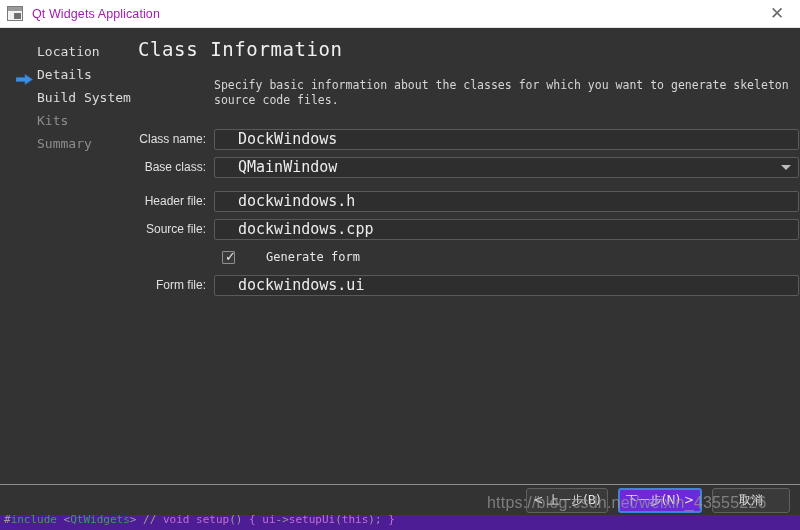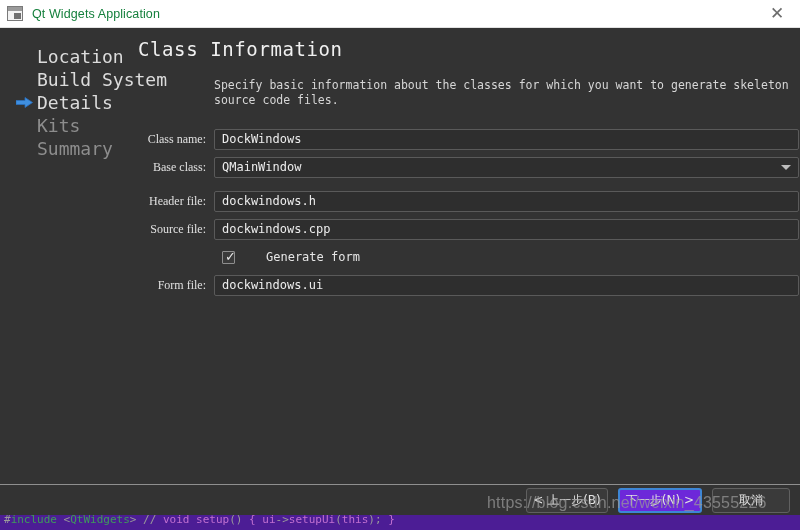--- a/index.html
+++ b/index.html
@@ -47,21 +47,21 @@
     content: "";
     position: absolute;
     left: 6px; top: 6px;
     width: 7px; height: 6px;
     background: #6f6f6f;
   }
   .titlebar-title {
     margin-left: 9px;
     font-family: "Liberation Sans", sans-serif;
     font-size: 12.5px;
-    color: #15803d;
+    color: #a21caf;
     letter-spacing: .1px;
     white-space: nowrap;
   }
   .titlebar-close {
     position: absolute;
     right: 0; top: 0;
     width: 46px; height: 27px;
     display: flex;
     align-items: center;
     justify-content: center;
@@ -86,23 +86,23 @@
     left: 0; top: 0;
     width: 130px;
     height: 440px;
     padding-top: 16px;
   }
   .side-item {
     position: relative;
     height: 23px;
     padding-left: 37px;
     display: flex;
-    align-items: flex-end;
-    font-family: "DejaVu Sans Mono", monospace;
-    font-size: 18px;
+    align-items: flex-start;
+    font-family: "DejaVu Sans Mono", monospace;
+    font-size: 13px;
     color: #dcdcdc;
     white-space: nowrap;
   }
   .side-item.disabled { color: #8d8d8d; }
   .side-arrow {
     position: absolute;
     left: 16px;
     top: 50%;
     margin-top: -5px;
     width: 17px; height: 11px;
@@ -142,38 +142,38 @@
     display: flex;
     align-items: center;
     height: 22px;
     margin-bottom: 6px;
   }
   .form-row.gap { margin-top: 12px; }
   .form-label {
     width: 84px;
     text-align: right;
     padding-right: 8px;
-    font-family: Liberation Serif, serif;
+    font-family: Liberation Sans, sans-serif;
     font-size: 12px;
     color: #e0e0e0;
     white-space: nowrap;
     flex: none;
   }
   .field {
     flex: 1;
     margin-right: 1px;
     height: 21px;
     background: #2e2e2e;
     border: 1px solid #5a5a5a;
     border-radius: 2px;
     display: flex;
     align-items: center;
-    padding: 0 7px;
-    font-family: "DejaVu Sans Mono", monospace;
-    font-size: 12px;
+    padding: 0 23px;
+    font-family: "DejaVu Sans Mono", monospace;
+    font-size: 15px;
     color: #ededed;
     white-space: nowrap;
     overflow: hidden;
     position: relative;
   }
   .field.combo { padding-right: 22px; }
   .combo-arrow {
     position: absolute;
     right: 7px;
     top: 50%;
@@ -303,28 +303,28 @@
 
   <div class="dialog">
 
     <div class="sidebar">
 
       <div class="side-item">
         <span>Location</span>
       </div>
 
       <div class="side-item">
-        <span>Build System</span>
-      </div>
-
-      <div class="side-item">
         <svg class="side-arrow" viewBox="0 0 17 11">
           <path d="M0 3.5 H9 V0.5 L16.5 5.5 L9 10.5 V7.5 H0 Z" fill="#3f8fe0" stroke="#2a6fbd" stroke-width="0.8"></path>
         </svg>
         <span>Details</span>
+      </div>
+
+      <div class="side-item">
+        <span>Build System</span>
       </div>
 
       <div class="side-item disabled">
         <span>Kits</span>
       </div>
 
       <div class="side-item disabled">
         <span>Summary</span>
       </div>
     </div>

